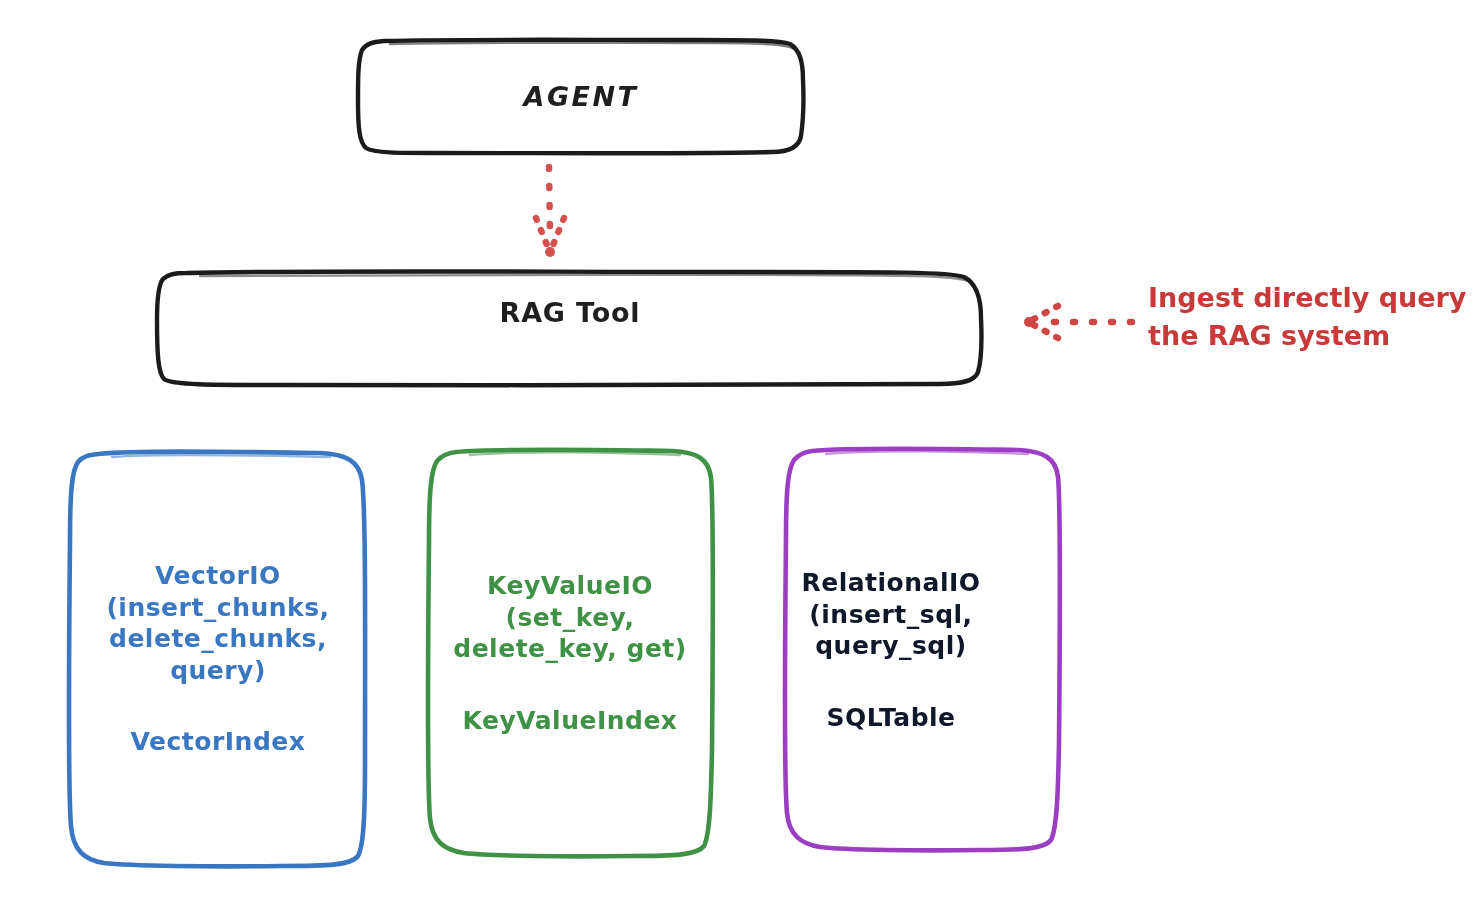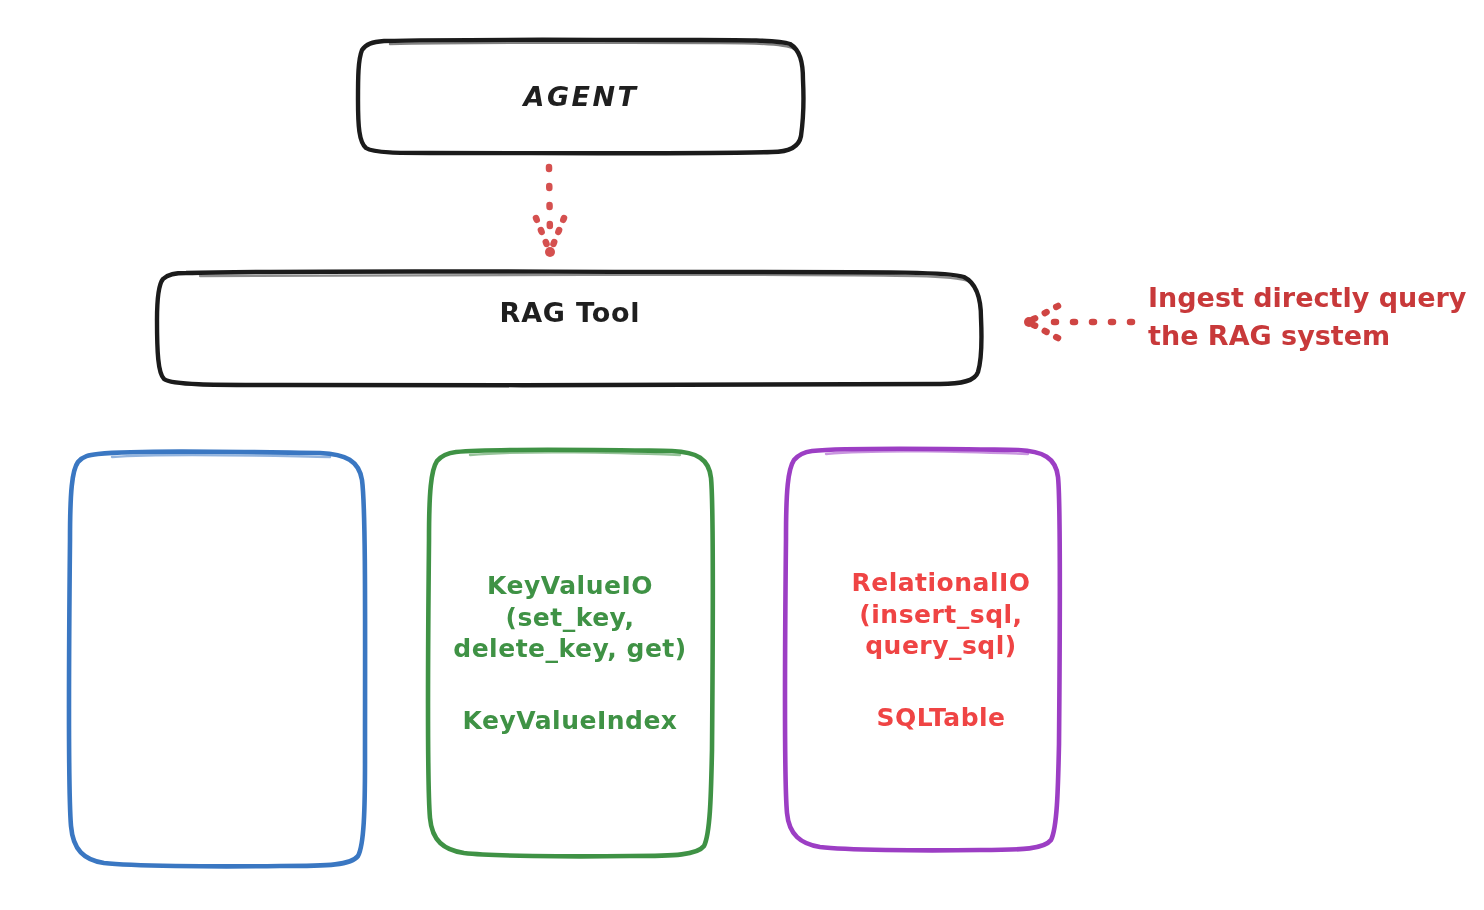--- a/index.html
+++ b/index.html
@@ -83,25 +83,25 @@
     color: #3a77c2;
   }
   .store-green-text {
     left: 429px;
     top: 450px;
     width: 282px;
     height: 406px;
     color: #3f9245;
   }
   .store-purple-text {
-    left: 804px;
+    left: 754px;
     top: 449px;
     width: 274px;
     height: 402px;
-    color: #ef4444;
+    color: #0f172a;
   }
   
   .annotation-text {
     position: absolute;
     left: 1148px;
     top: 279px;
     width: 330px;
     font-size: 27px;
     font-weight: 600;
     line-height: 1.42;
@@ -214,20 +214,27 @@
                C 799 454, 805 452, 812 451 Z" fill="#ffffff" stroke="#9c3ec4" stroke-width="4.6" stroke-linecap="round" stroke-linejoin="round"></path>
       <path d="M 826 454
                C 882 449, 970 452, 1028 454" fill="none" stroke="#9c3ec4" stroke-width="2.4" stroke-linecap="round" opacity="0.55"></path>
     </g>
   </svg>
 
   <div class="node-label agent-text">AGENT</div>
 
   <div class="node-label ragtool-text">RAG Tool</div>
 
+  <div class="node-label store-text store-blue-text">
+    <span class="api-block">VectorIO
+(insert_chunks,
+delete_chunks,
+query)</span>
+    <span class="index-block">VectorIndex</span>
+  </div>
 
   <div class="node-label store-text store-green-text">
     <span class="api-block">KeyValueIO
 (set_key,
 delete_key, get)</span>
     <span class="index-block">KeyValueIndex</span>
   </div>
 
   <div class="node-label store-text store-purple-text">
     <span class="api-block">RelationalIO

